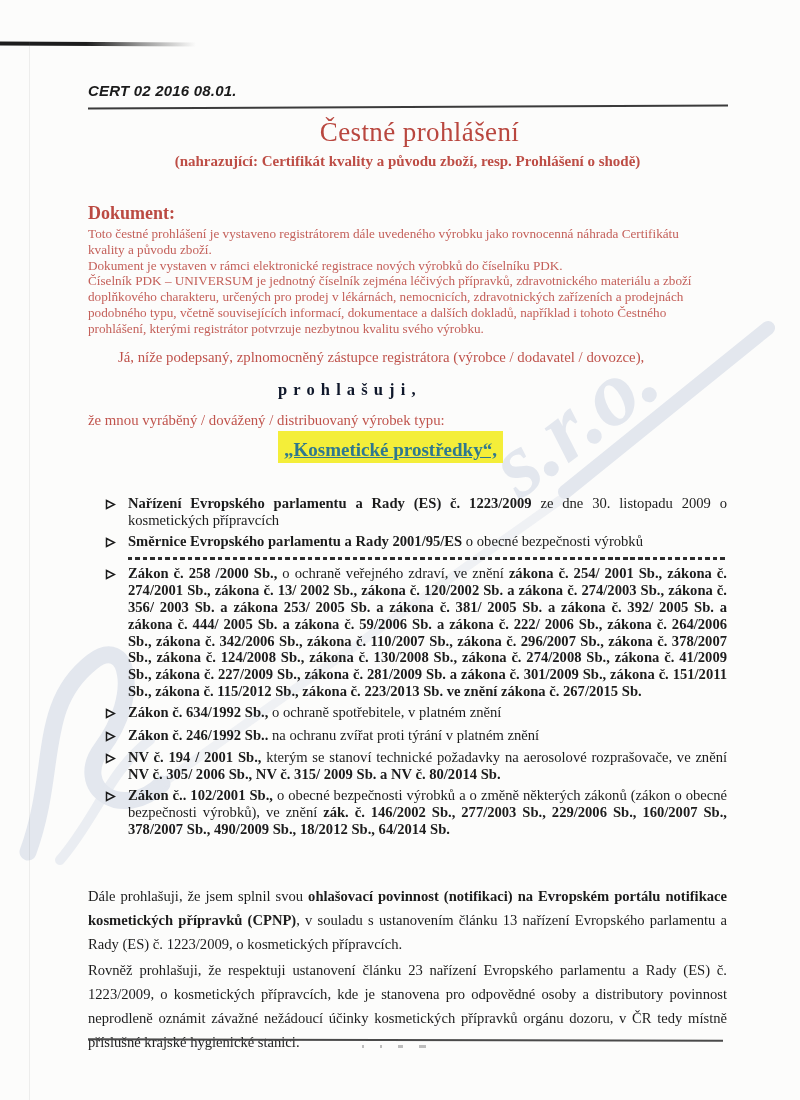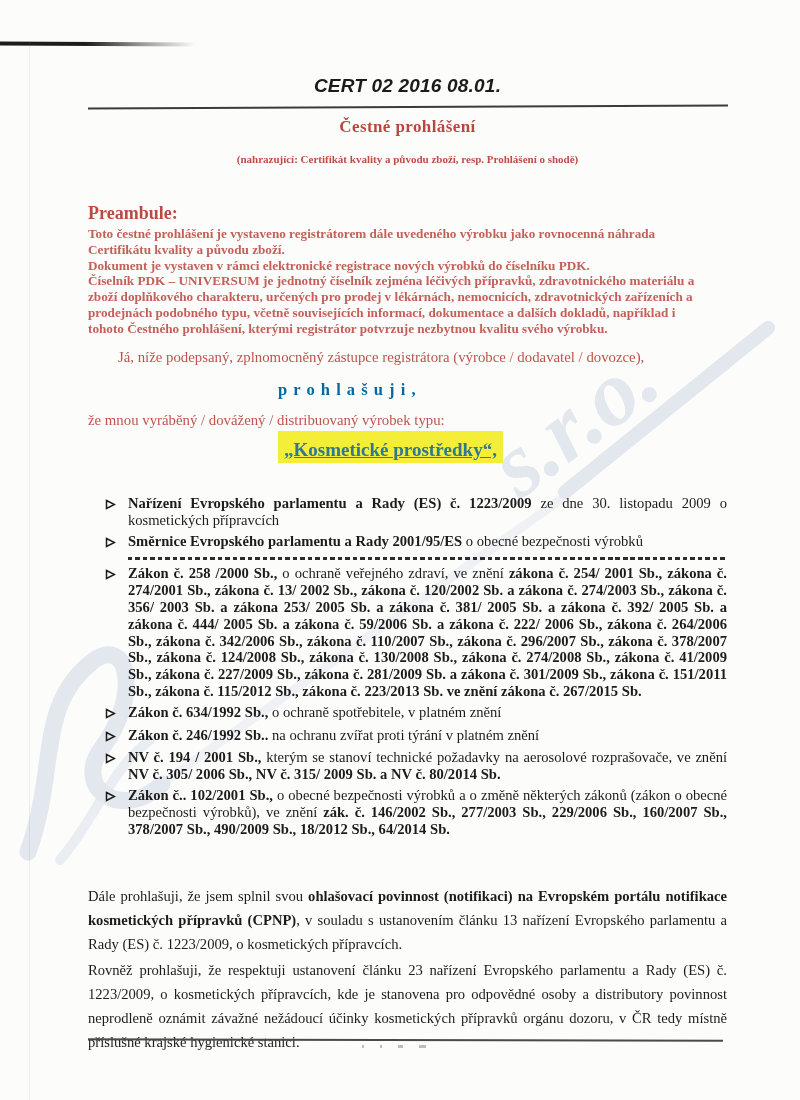--- a/index.html
+++ b/index.html
@@ -11,35 +11,35 @@
   .b{font-weight:bold;}
 
   
   .corner-bar{top:42px;left:0;width:196px;height:4px;
     background:linear-gradient(to right,#1d1d1d 0%,#1d1d1d 44%,rgba(30,30,30,.45) 72%,rgba(30,30,30,0) 100%);
     transform:rotate(.35deg);}
   .paper-edge{top:42px;left:29px;width:1px;height:1058px;background:rgba(110,110,110,.10);}
   .rule-top{top:106px;left:88px;width:640px;height:2px;background:#3b3b3b;transform:rotate(-.25deg);}
   .rule-bottom{top:1039px;left:88px;width:635px;height:2px;background:#4a4a4a;transform:rotate(.12deg);}
 
-  .cert-code{top:75px;left:88px;width:639px;text-align:center;
+  .cert-code{top:82px;left:88px;width:639px;text-align:left;
     font-family:"Liberation Sans", sans-serif;font-style:italic;font-weight:bold;
-    font-size:19px;letter-spacing:.2px;color:#1b1b1b;}
+    font-size:15px;letter-spacing:.2px;color:#1b1b1b;}
 
-  .doc-title{top:117px;left:88px;width:639px;text-align:center;
-    font-size:17px;font-weight:bold;color:#b9473f;letter-spacing:.4px;}
+  .doc-title{top:117px;left:100px;width:639px;text-align:center;
+    font-size:27px;font-weight:normal;color:#b9473f;letter-spacing:.4px;}
   .doc-subtitle{top:153px;left:88px;width:639px;text-align:center;
-    font-size:11px;font-weight:bold;color:#bd4d45;}
+    font-size:15px;font-weight:bold;color:#bd4d45;}
 
   .preamble-heading{top:203px;left:88px;font-size:18px;font-weight:bold;color:#bb4a42;}
-  .preamble-body{top:226px;left:88px;width:626px;font-size:13.2px;font-weight:bold;
+  .preamble-body{top:226px;left:88px;width:626px;font-size:13.2px;font-weight:normal;
     color:#c4605a;line-height:15.8px;}
 
   .intro-line{top:349px;left:88px;width:639px;text-indent:30px;font-size:14.8px;color:#bf524b;}
-  .declare-word{top:380px;left:278px;font-size:16.5px;font-weight:bold;color:#0369a1;letter-spacing:1px;}
+  .declare-word{top:380px;left:278px;font-size:16.5px;font-weight:bold;color:#0f172a;letter-spacing:1px;}
   .product-intro{top:412px;left:88px;width:639px;font-size:14.8px;color:#c0544d;}
   .product-line{top:431px;left:88px;width:639px;text-align:center;}
   .product-name{display:inline-block;margin-right:34px;background:#f4ee39;color:#2f788e;
     font-size:19px;font-weight:bold;text-decoration:underline;padding:8px 6px 2px 6px;}
   .requirements-intro{top:466px;left:88px;width:639px;font-size:14.8px;color:#1c1c1c;}
 
   .reg-list{top:491px;left:88px;width:639px;font-size:14.6px;line-height:16.8px;}
   .reg-item{display:flex;margin-top:4px;}
   .marker{flex:none;width:40px;padding-left:17px;box-sizing:border-box;padding-top:2px;}
   .reg-text{flex:1;text-align:justify;text-align-last:left;}
@@ -77,21 +77,21 @@
   </svg>
 
   <div class="abs corner-bar"></div>
   <div class="abs paper-edge"></div>
 
   <div class="abs cert-code">CERT 02 2016 08.01.</div>
   <div class="abs rule-top"></div>
   <div class="abs doc-title">Čestné prohlášení</div>
   <div class="abs doc-subtitle">(nahrazující: Certifikát kvality a původu zboží, resp. Prohlášení o shodě)</div>
 
-  <div class="abs preamble-heading">Preambule:</div>
+  <div class="abs preamble-heading">Dokument:</div>
   <div class="abs preamble-body">
       <div>Toto čestné prohlášení je vystaveno registrátorem dále uvedeného výrobku jako rovnocenná náhrada Certifikátu kvality a původu zboží.</div>
       <div>Dokument je vystaven v rámci elektronické registrace nových výrobků do číselníku PDK.</div>
       <div>Číselník PDK – UNIVERSUM je jednotný číselník zejména léčivých přípravků, zdravotnického materiálu a zboží doplňkového charakteru, určených pro prodej v lékárnách, nemocnicích, zdravotnických zařízeních a prodejnách podobného typu, včetně souvisejících informací, dokumentace a dalších dokladů, například i tohoto Čestného prohlášení, kterými registrátor potvrzuje nezbytnou kvalitu svého výrobku.</div>
     </div>
 
   <div class="abs intro-line">Já, níže podepsaný, zplnomocněný zástupce registrátora (výrobce / dodavatel / dovozce),</div>
   <div class="abs declare-word">p r o h l a š u j i ,</div>
   <div class="abs product-intro">že mnou vyráběný / dovážený  / distribuovaný výrobek typu:</div>
   <div class="abs product-line">

